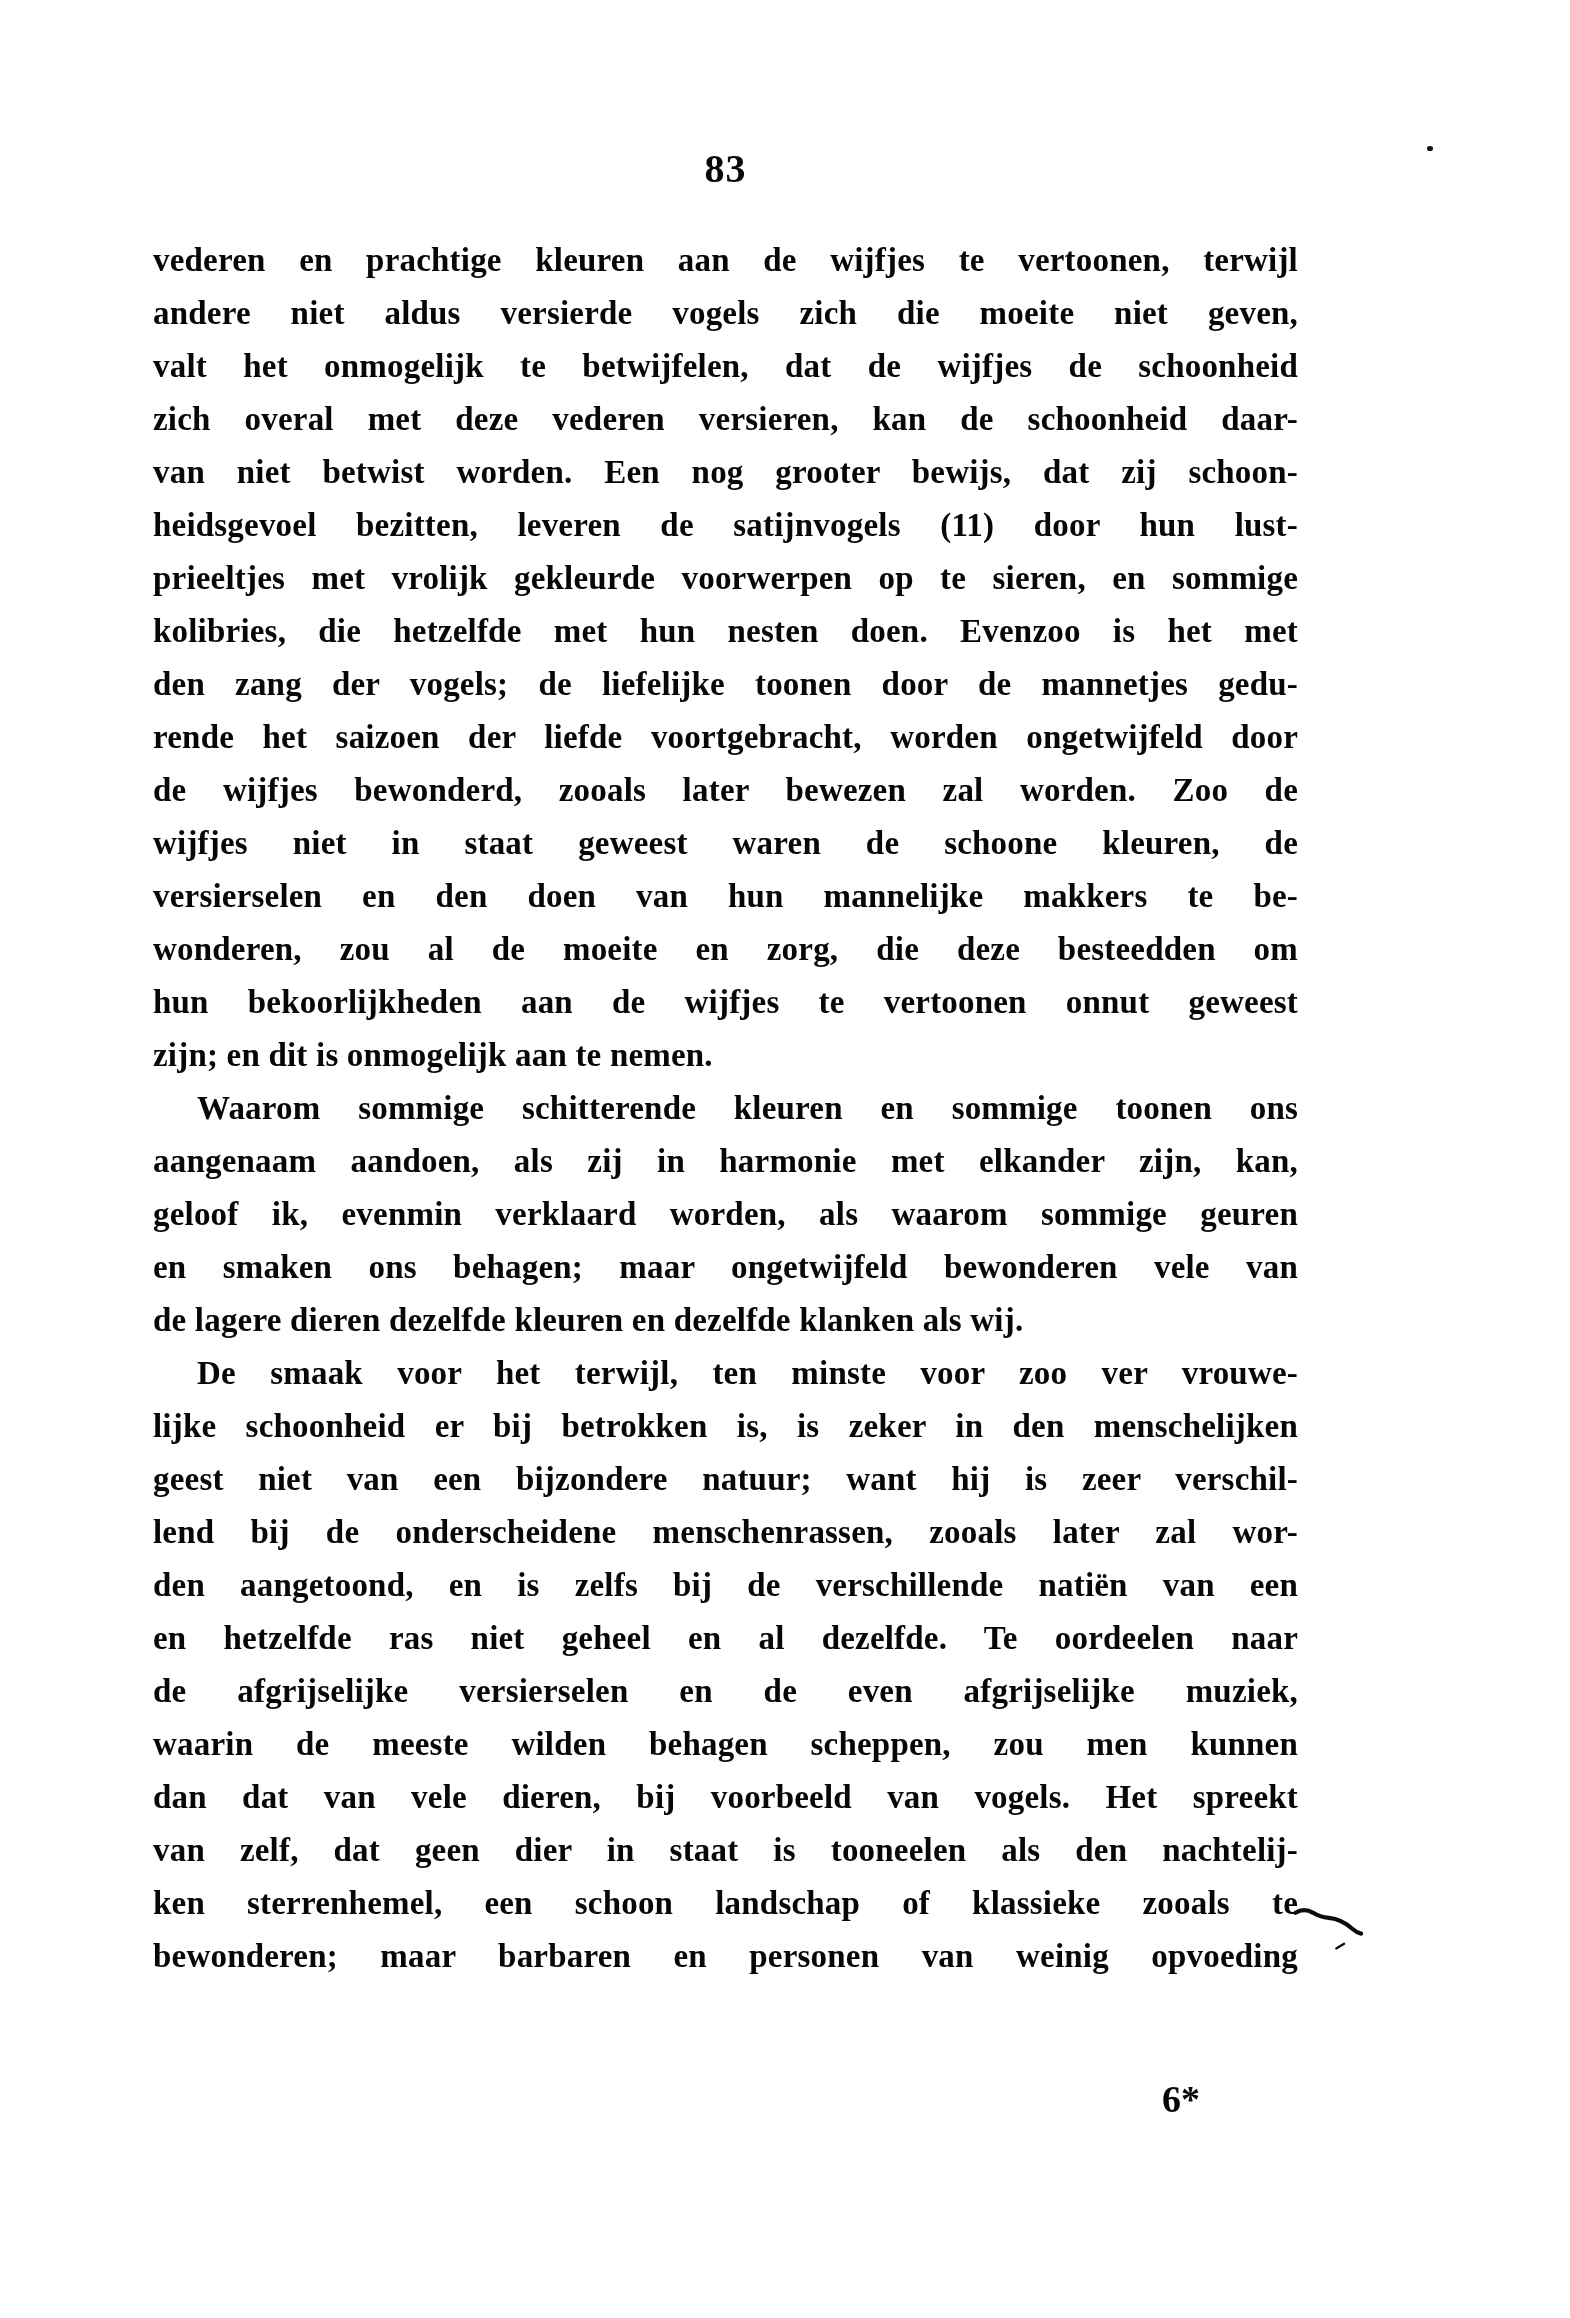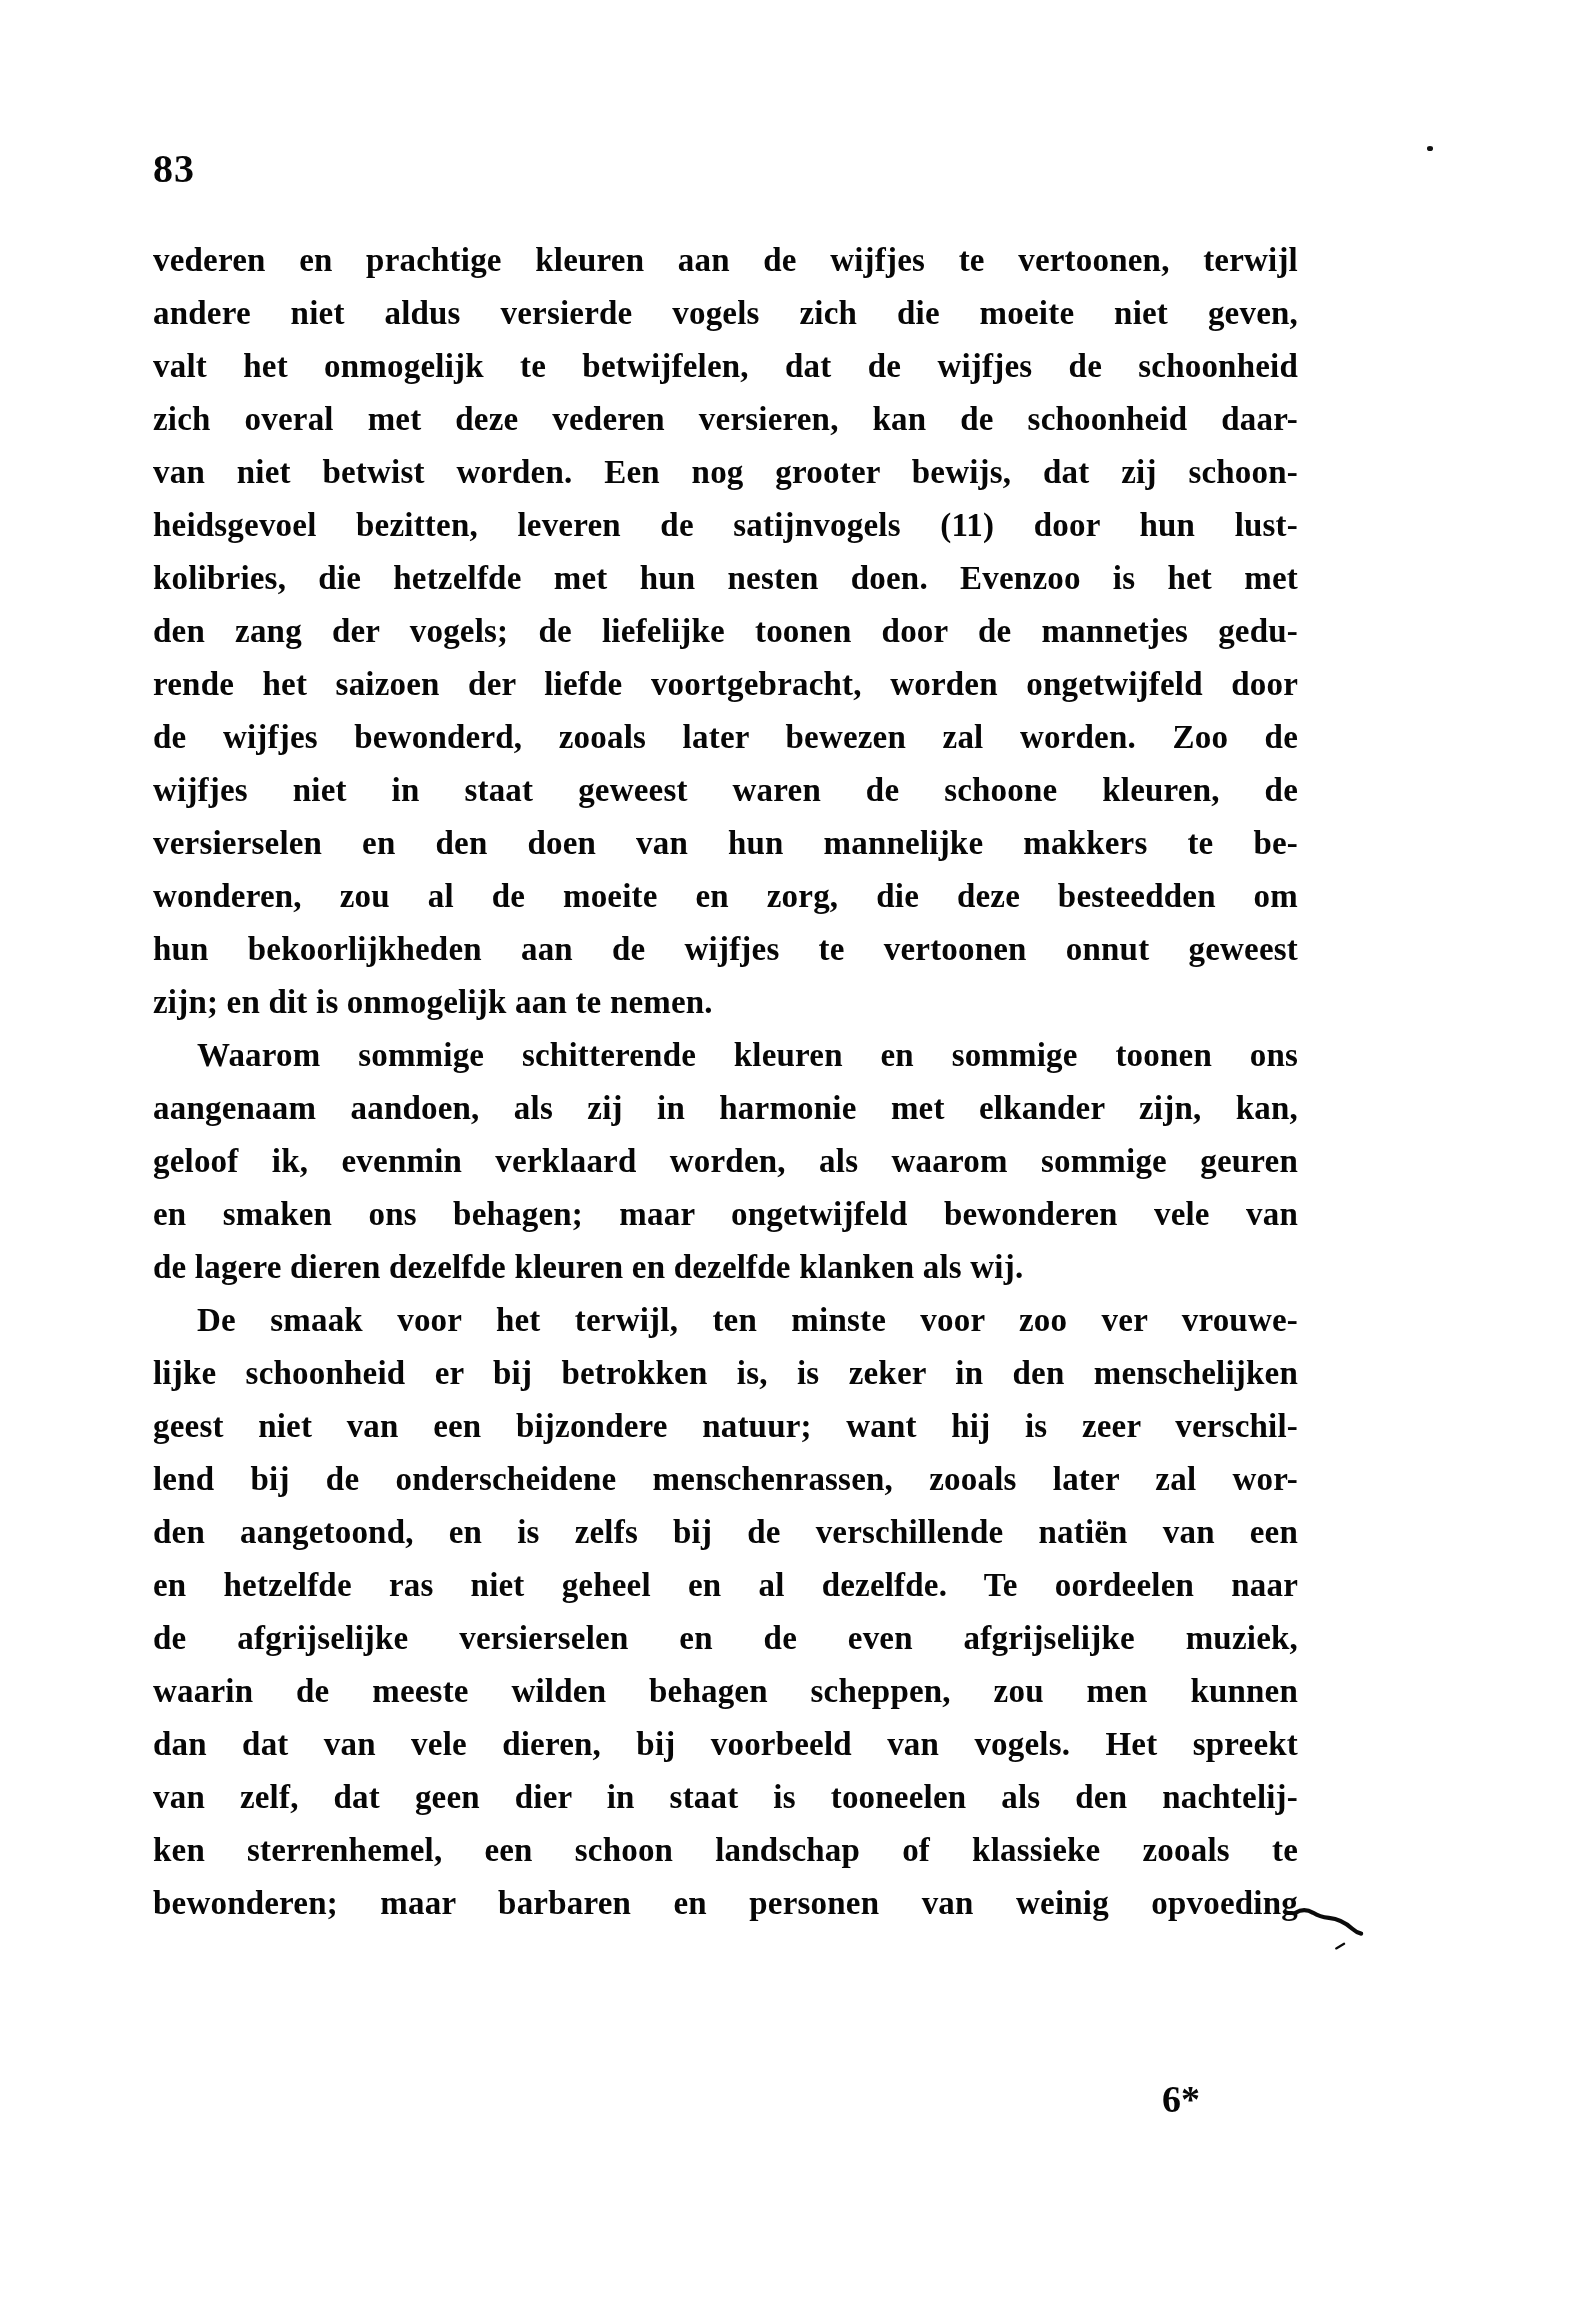--- a/index.html
+++ b/index.html
@@ -10,21 +10,21 @@
     background: #ffffff;
     font-family: "Liberation Serif", serif;
     color: #070707;
     overflow: hidden;
   }
   .page-number {
     position: absolute;
     top: 145px;
     left: 153px;
     width: 1145px;
-    text-align: left;
+    text-align: center;
     font-size: 40px;
     font-weight: bold;
     letter-spacing: 0.9px;
   }
   .text-block {
     position: absolute;
     top: 234px;
     left: 153px;
     width: 1145px;
     font-size: 33px;
@@ -71,20 +71,21 @@
   <div class="ink-dot dot-top-right"></div>
 
   <div class="text-block" id="text-block">
       <div>
         <div class="line">vederen en prachtige kleuren aan de wijfjes te vertoonen, terwijl</div>
         <div class="line">andere niet aldus versierde vogels zich die moeite niet geven,</div>
         <div class="line">valt het onmogelijk te betwijfelen, dat de wijfjes de schoonheid</div>
         <div class="line">zich overal met deze vederen versieren, kan de schoonheid daar-</div>
         <div class="line">van niet betwist worden. Een nog grooter bewijs, dat zij schoon-</div>
         <div class="line">heidsgevoel bezitten, leveren de satijnvogels (11) door hun lust-</div>
+        <div class="line">prieeltjes met vrolijk gekleurde voorwerpen op te sieren, en sommige</div>
         <div class="line">kolibries, die hetzelfde met hun nesten doen. Evenzoo is het met</div>
         <div class="line">den zang der vogels; de liefelijke toonen door de mannetjes gedu-</div>
         <div class="line">rende het saizoen der liefde voortgebracht, worden ongetwijfeld door</div>
         <div class="line">de wijfjes bewonderd, zooals later bewezen zal worden. Zoo de</div>
         <div class="line">wijfjes niet in staat geweest waren de schoone kleuren, de</div>
         <div class="line">versierselen en den doen van hun mannelijke makkers te be-</div>
         <div class="line">wonderen, zou al de moeite en zorg, die deze besteedden om</div>
         <div class="line">hun bekoorlijkheden aan de wijfjes te vertoonen onnut geweest</div>
         <div class="line lastline">zijn; en dit is onmogelijk aan te nemen.</div>
       </div>

